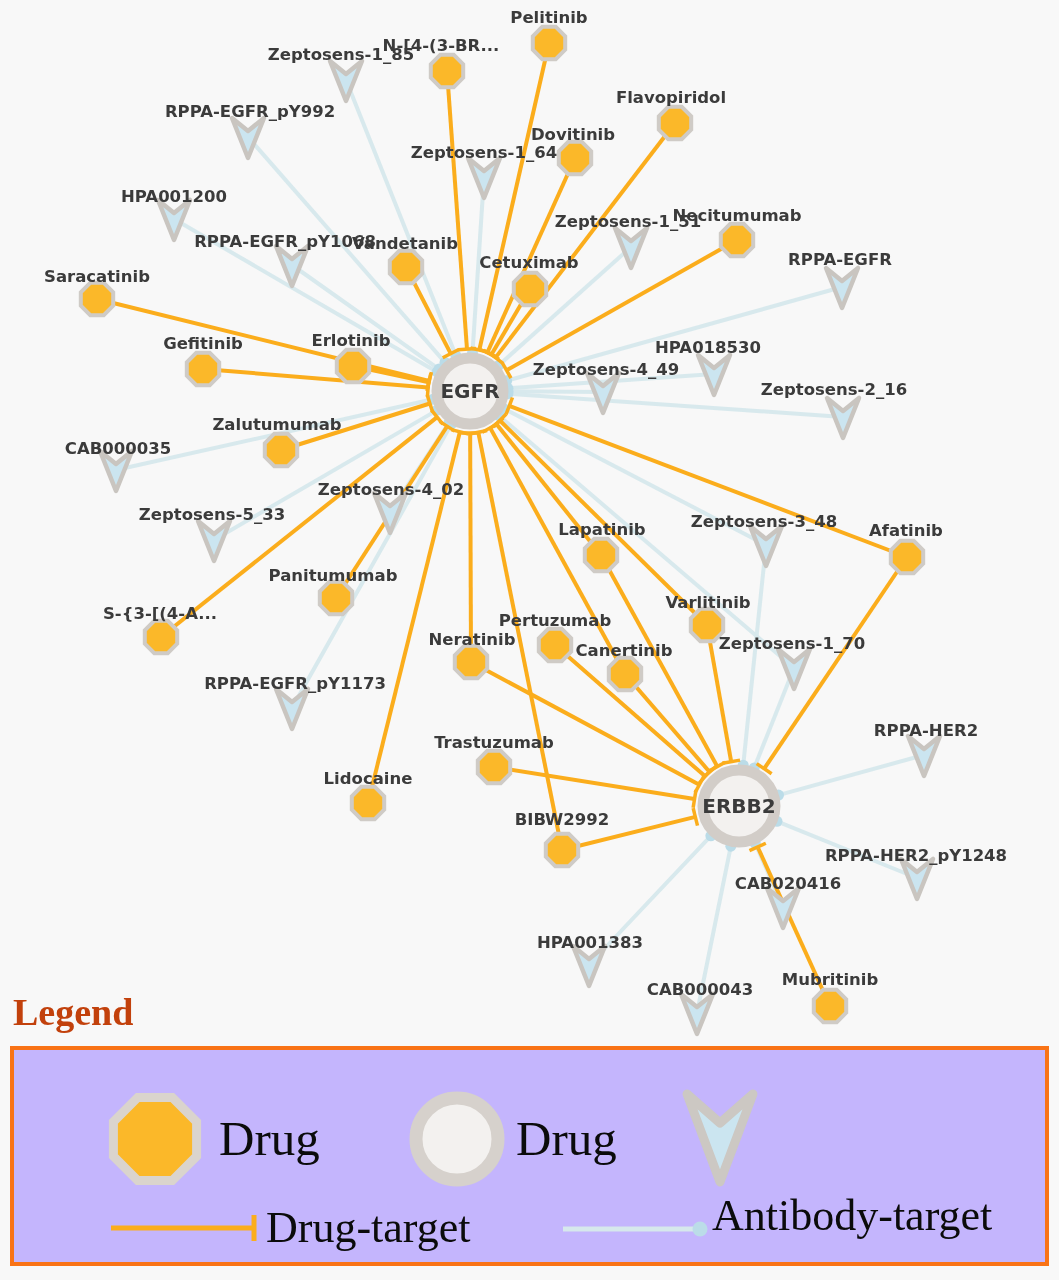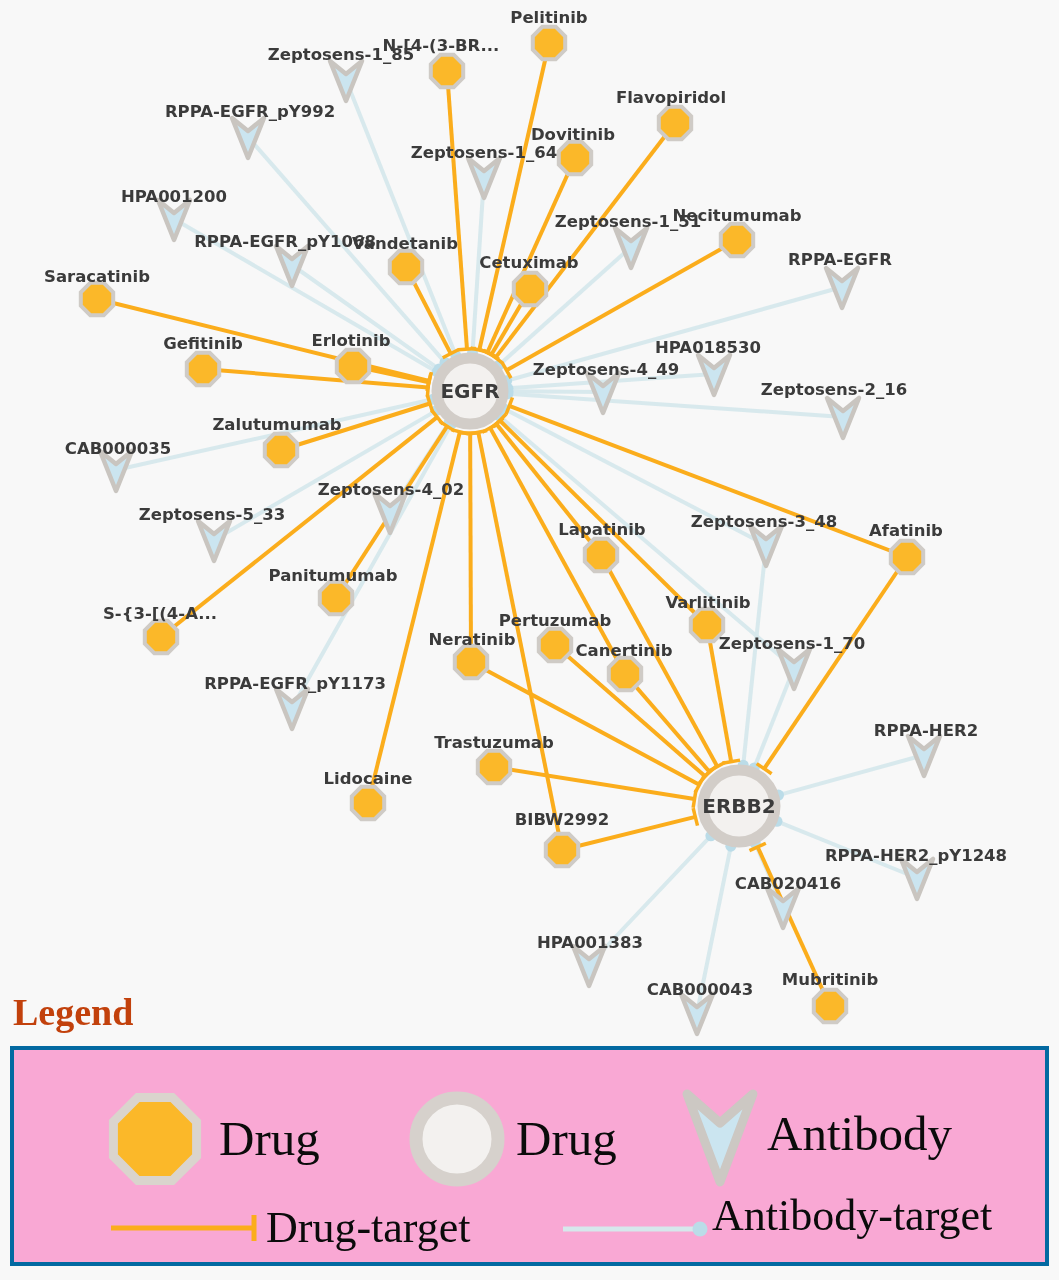--- a/index.html
+++ b/index.html
@@ -11,21 +11,21 @@
   .edge-drug{stroke:var(--drug-edge);stroke-width:4;fill:none;}
   .tee{stroke:var(--drug-edge);stroke-width:3.5;}
   .dot{fill:var(--dot);}
   .chevron{fill:var(--ab-fill);stroke:var(--ab-ring);stroke-width:4.5;stroke-linejoin:round;}
   .octagon{fill:var(--drug-fill);stroke:var(--drug-ring);stroke-width:4;}
   .gene-circle{fill:var(--gene-fill);stroke:var(--gene-ring);stroke-width:11;}
   .node-label{font:bold 16.5px "DejaVu Sans",sans-serif;fill:var(--label);text-anchor:middle;}
   .gene-label{font:bold 20px "DejaVu Sans",sans-serif;fill:var(--label);text-anchor:middle;}
   
   .legend-title{position:absolute;left:13px;top:990px;font:bold 38px "Liberation Serif","DejaVu Serif",serif;color:#c2410c;}
-  .legend-box{position:absolute;left:10px;top:1046px;width:1031px;height:212px;border:4px solid #0369a1;background:#f9a8d4;}
+  .legend-box{position:absolute;left:10px;top:1046px;width:1031px;height:212px;border:4px solid #f97316;background:#c4b5fd;}
   .lg-item{position:absolute;}
   .lg-text{position:absolute;font:400 49px "Liberation Serif","DejaVu Serif",serif;color:#0b0b0b;white-space:nowrap;}
   .lg-text2{position:absolute;font:400 44px "Liberation Serif","DejaVu Serif",serif;color:#0b0b0b;white-space:nowrap;}
   .legend-oct{fill:var(--drug-fill);stroke:#dad4cd;stroke-width:9;}
   .legend-gene{fill:var(--gene-fill);stroke:#d6d1cc;stroke-width:13;}
   .legend-chev{fill:var(--ab-fill);stroke:#ccc8c3;stroke-width:9;stroke-linejoin:round;}
   .legend-dline{stroke:var(--drug-edge);stroke-width:5;}
   .legend-aline{stroke:var(--ab-edge);stroke-width:5;}
   .legend-adot{fill:var(--dot);}
 </style>
@@ -262,21 +262,20 @@
     <div class="lg-text" style="left:205px;top:60px">Drug</div>
 
     <svg class="lg-item" style="left:387px;top:33px" width="112" height="112" viewBox="-56 -56 112 112">
       <circle class="legend-gene" r="41"></circle>
     </svg>
     <div class="lg-text" style="left:502px;top:60px">Drug</div>
 
     <svg class="lg-item" style="left:658px;top:28px" width="96" height="116" viewBox="-48 -58 96 116">
       <path class="legend-chev" d="M -33 -42 L 0 -13 L 33 -42 L 0 46 Z"></path>
     </svg>
-    <div class="lg-text" style="left:753px;top:55px">Antibody</div>
 
     <svg class="lg-item" style="left:90px;top:160px" width="170" height="36" viewBox="0 0 170 36">
       <line class="legend-dline" x1="7" y1="18" x2="148" y2="18"></line>
       <line class="legend-dline" x1="150" y1="5" x2="150" y2="31"></line>
     </svg>
     <div class="lg-text2" style="left:252px;top:152px">Drug-target</div>
 
     <svg class="lg-item" style="left:543px;top:163px" width="165" height="32" viewBox="0 0 165 32">
       <line class="legend-aline" x1="6" y1="16" x2="136" y2="16"></line>
       <circle class="legend-adot" cx="143" cy="16" r="7.5"></circle>

